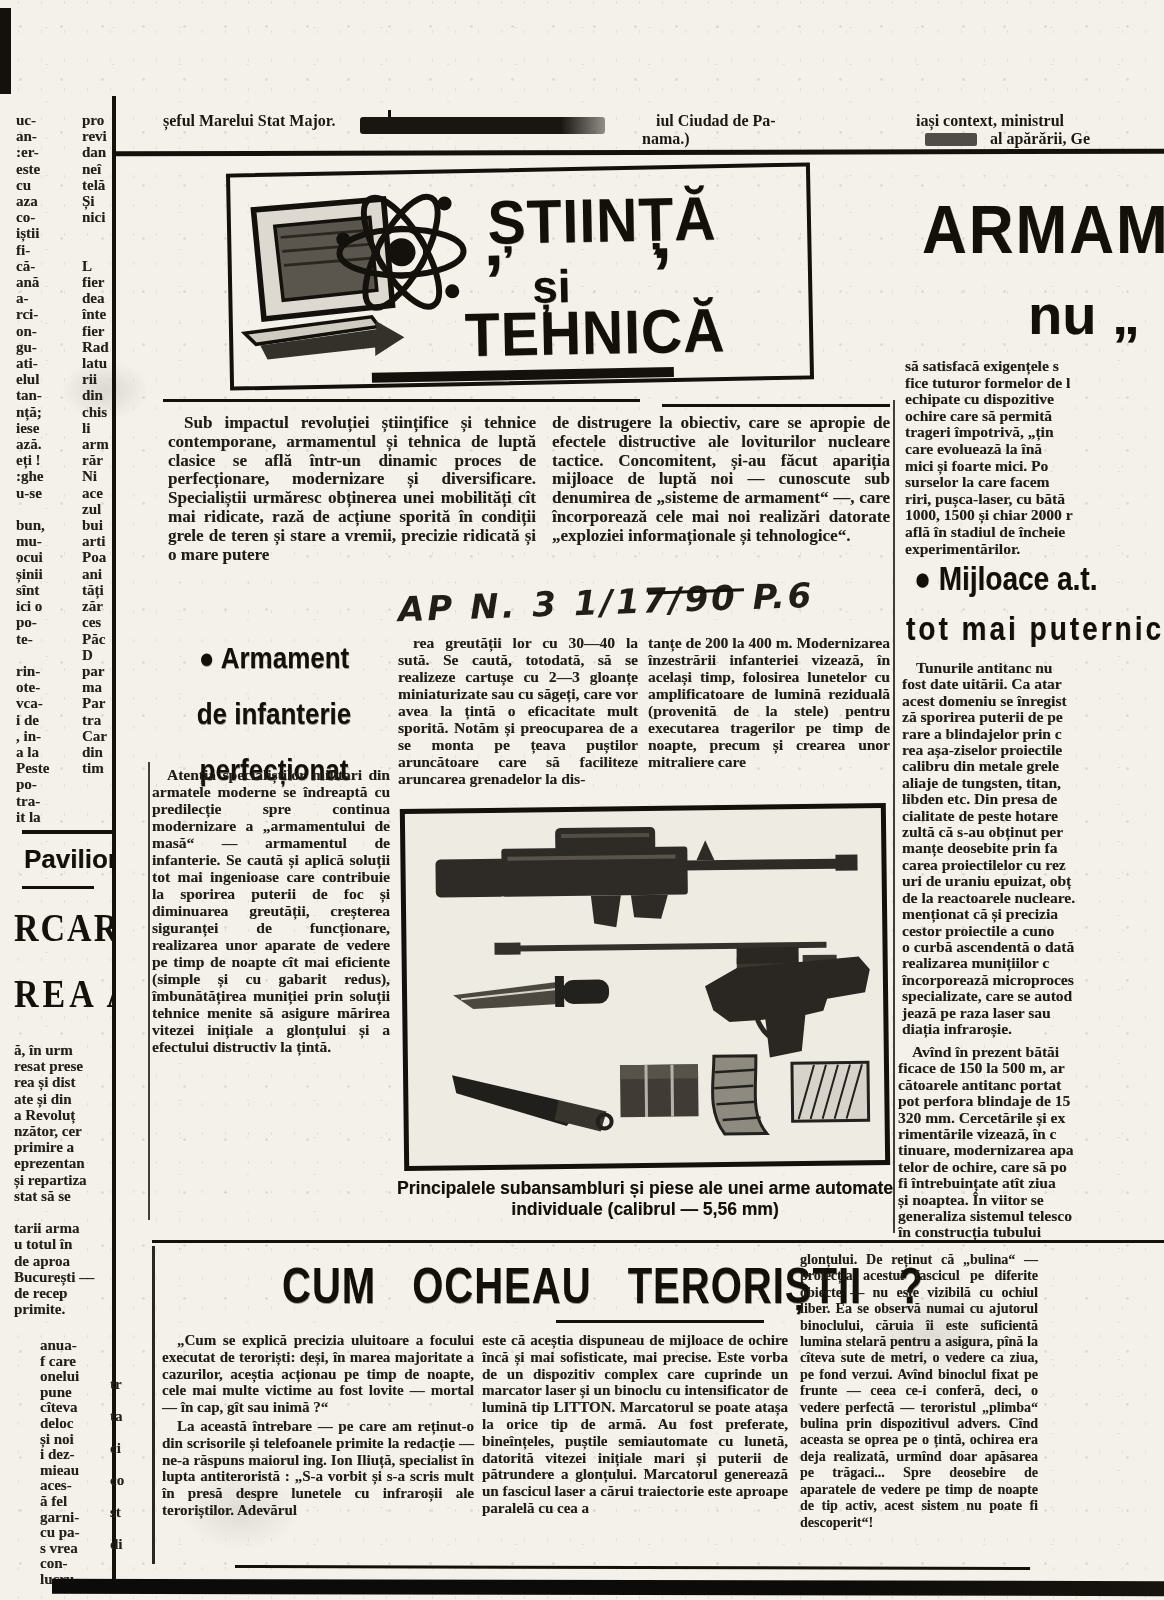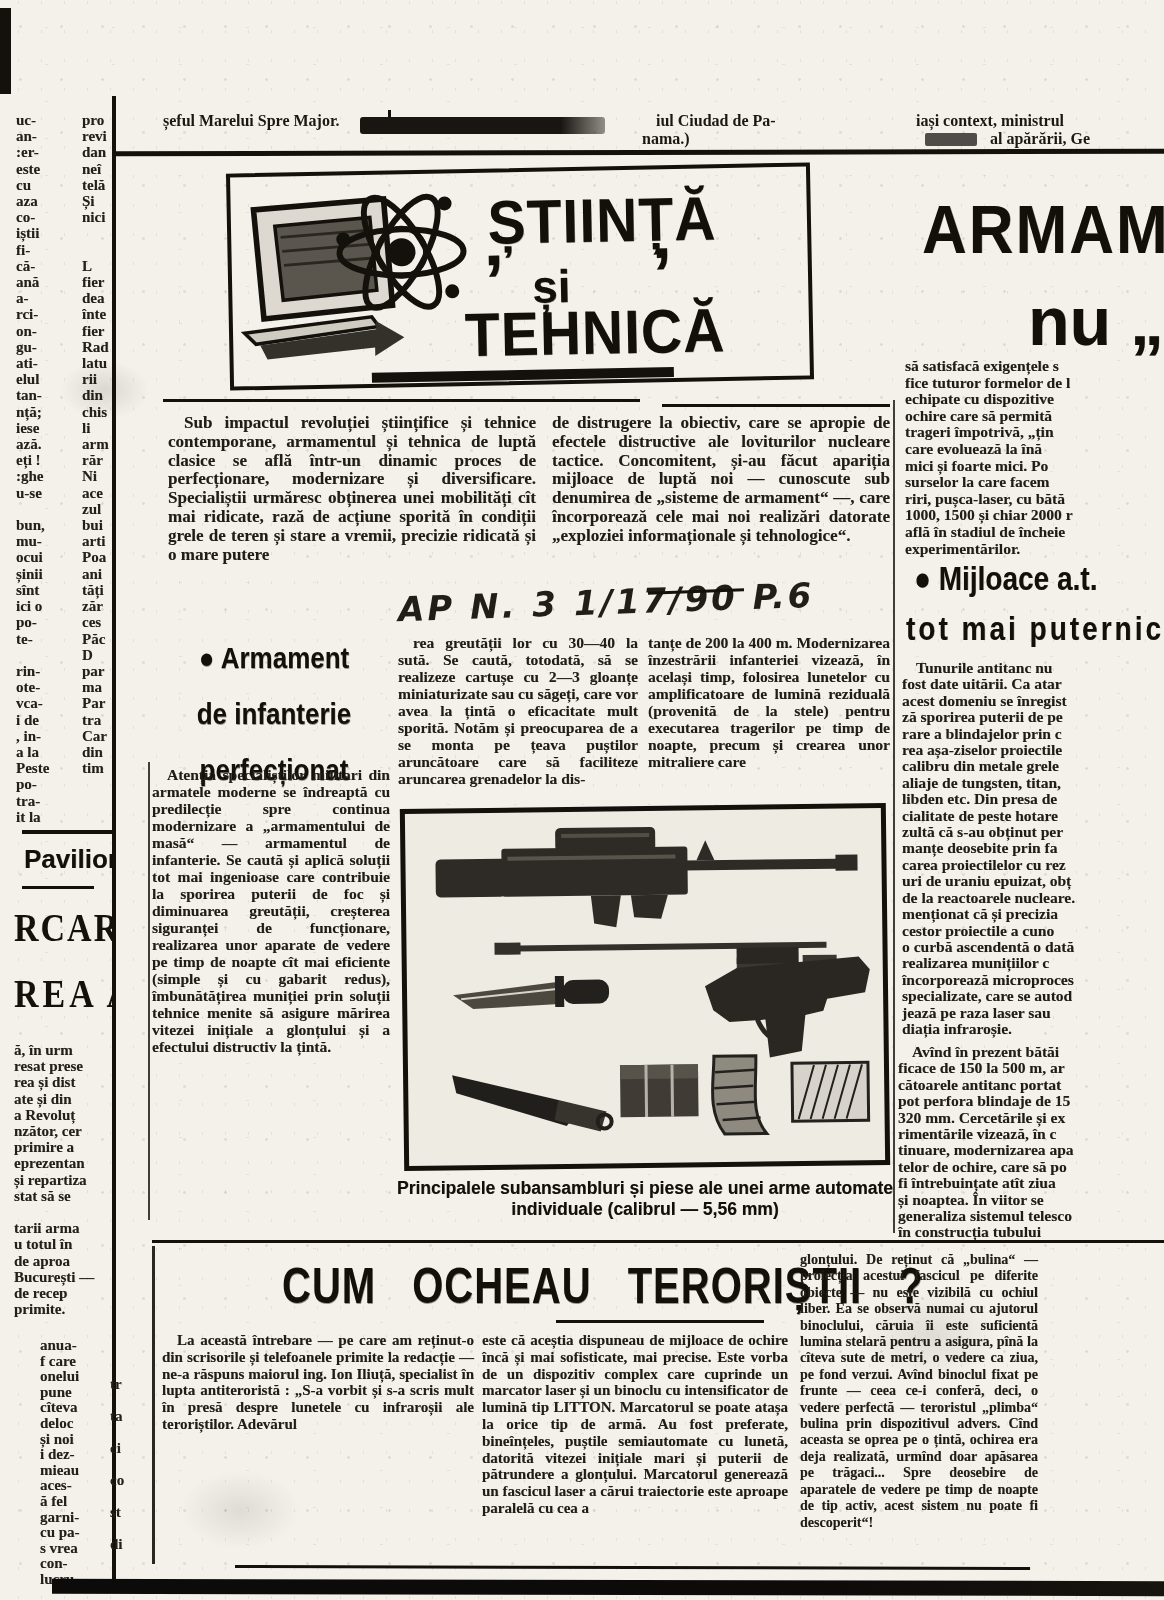--- a/index.html
+++ b/index.html
@@ -116,21 +116,21 @@
 D
 par
 ma
 Par
 tra
 Car
 din
 tim</div>
   <div class="rule" style="left:112px;top:96px;width:4px;height:1490px;"></div>
 
-  <div class="abs masthead" style="left:163px;top:112px;">șeful Marelui Spre Major.</div>
+  <div class="abs masthead" style="left:163px;top:112px;">șeful Marelui Stat Major.</div>
   <div class="rule" style="left:388px;top:110px;width:3px;height:18px;"></div>
   <div class="abs" style="left:360px;top:117px;width:245px;height:17px;background:linear-gradient(90deg,#191611 82%,rgba(25,22,17,.45));border-radius:3px;"></div>
   <div class="abs masthead" style="left:620px;top:112px;margin-left:36px;">iul Ciudad de Pa-</div>
   <div class="abs masthead" style="left:642px;top:130px;">nama.)</div>
   <div class="abs masthead" style="left:916px;top:112px;">iași context, ministrul</div>
   <div class="abs" style="left:925px;top:133px;width:52px;height:13px;background:rgba(25,22,17,.75);border-radius:2px;"></div>
   <div class="abs masthead" style="left:990px;top:130px;text-align:center;">al apărării, Ge</div>
 
   <div class="rule" style="left:115px;top:150px;width:1049px;height:5px;transform:rotate(-.15deg);"></div>
 
@@ -238,21 +238,21 @@
         <path d="M307,262 L347,260 M306,278 L345,276 M308,294 L347,292 M314,310 L352,308" stroke="#23211d" stroke-width="2.5" fill="none"></path>
 
         <rect x="384" y="254" width="76" height="58" fill="#d7d3ca" stroke="#23211d" stroke-width="3"></rect>
         <path d="M390,310 L406,256 M402,310 L418,256 M414,310 L430,256 M426,310 L442,256 M438,310 L454,256" stroke="#23211d" stroke-width="2" fill="none"></path>
       </svg>
     </div>
   </div>
   <div class="abs cond" style="left:395px;top:1178px;width:500px;text-align:center;font-size:17.5px;line-height:21px;">Principalele subansambluri și piese ale unei arme automate individuale (calibrul — 5,56 mm)</div>
 
   <div class="abs cond" style="left:922px;top:190px;font-size:62px;font-weight:900;letter-spacing:2px;white-space:nowrap;transform:scaleY(1.1);transform-origin:left top;">ARMAM</div>
-  <div class="abs cond" style="left:1028px;top:282px;font-size:68px;font-weight:900;white-space:nowrap;">nu „</div>
+  <div class="abs cond" style="left:1028px;top:282px;font-size:56px;font-weight:900;white-space:nowrap;">nu „</div>
   <div class="abs body-text preline" style="left:905px;top:358px;width:262px;font-size:15.5px;line-height:16.6px;text-align:left;">să satisfacă exigențele s
 fice tuturor formelor de l
 echipate cu dispozitive
 ochire care să permită
 trageri împotrivă, „țin
 care evoluează la înă
 mici și foarte mici. Po
 surselor la care facem
 riri, pușca-laser, cu bătă
 1000, 1500 și chiar 2000 r
@@ -339,20 +339,21 @@
 ci
 co
 st
 di</div>
 
   <div class="rule" style="left:152px;top:1240px;width:1012px;height:3px;"></div>
   <div class="abs cond" style="left:282px;top:1258px;font-size:40px;font-weight:900;white-space:nowrap;word-spacing:24px;letter-spacing:1px;transform:scaleY(1.25);transform-origin:left top;">CUM OCHEAU TERORIȘTII ?</div>
   <div class="rule" style="left:556px;top:1320px;width:208px;height:3px;"></div>
 
   <div class="abs body-text" style="left:162px;top:1332px;width:312px;font-size:15px;line-height:16.8px;">
+    <p>„Cum se explică precizia uluitoare a focului executat de teroriști: deși, în marea majoritate a cazurilor, aceștia acționau pe timp de noapte, cele mai multe victime au fost lovite — mortal — în cap, gît sau inimă ?“</p>
     <p>La această întrebare — pe care am reținut-o din scrisorile și telefoanele primite la redacție — ne-a răspuns maiorul ing. Ion Iliuță, specialist în lupta antiteroristă : „S-a vorbit și s-a scris mult în presă despre lunetele cu infraroșii ale teroriștilor. Adevărul</p>
   </div>
   <div class="abs body-text" style="left:482px;top:1332px;width:306px;font-size:15px;line-height:16.8px;">este că aceștia dispuneau de mijloace de ochire încă și mai sofisticate, mai precise. Este vorba de un dispozitiv complex care cuprinde un marcator laser și un binoclu cu intensificator de lumină tip LITTON. Marcatorul se poate atașa la orice tip de armă. Au fost preferate, bineînțeles, puștile semiautomate cu lunetă, datorită vitezei inițiale mari și puterii de pătrundere a glonțului. Marcatorul generează un fascicul laser a cărui traiectorie este aproape paralelă cu cea a</div>
   <div class="abs body-text" style="left:800px;top:1252px;width:238px;font-size:14px;line-height:16.4px;">glonțului. De reținut că „bulina“ — proiecția acestui fascicul pe diferite obiecte — nu este vizibilă cu ochiul liber. Ea se observă numai cu ajutorul binoclului, căruia îi este suficientă lumina stelară pentru a asigura, pînă la cîteva sute de metri, o vedere ca ziua, pe fond verzui. Avînd binoclul fixat pe frunte — ceea ce-i conferă, deci, o vedere perfectă — teroristul „plimba“ bulina prin dispozitivul advers. Cînd aceasta se oprea pe o țintă, ochirea era deja realizată, urmînd doar apăsarea pe trăgaci... Spre deosebire de aparatele de vedere pe timp de noapte de tip activ, acest sistem nu poate fi descoperit“!</div>
 
   <div class="rule" style="left:235px;top:1566px;width:795px;height:3px;transform:rotate(.15deg);"></div>
   <div class="rule" style="left:52px;top:1580px;width:1112px;height:15px;transform:rotate(.12deg);background:linear-gradient(90deg,#0d0b09 70%,#17140f);"></div>
 
 </div>
 

